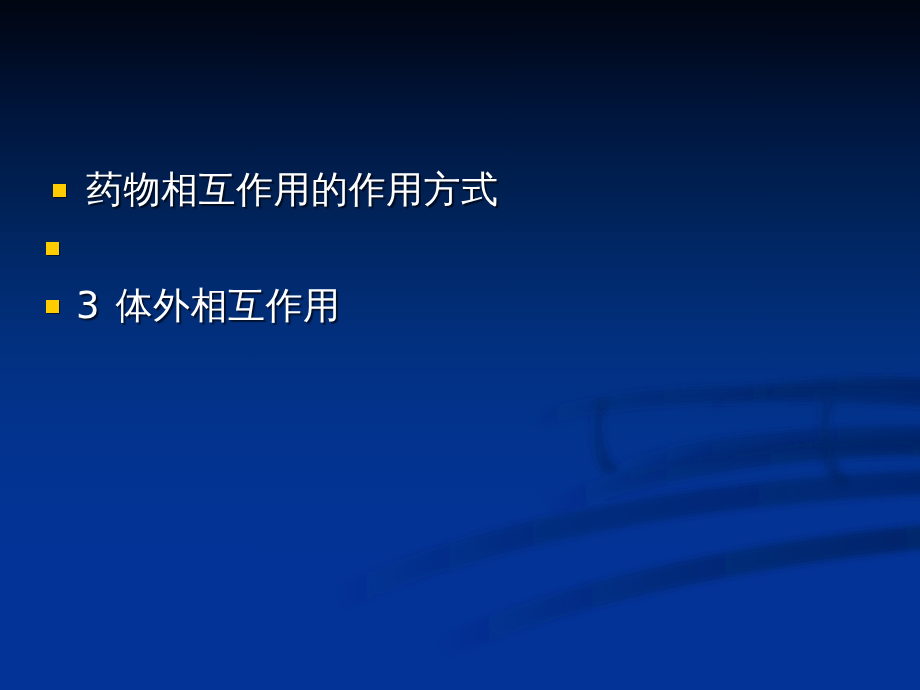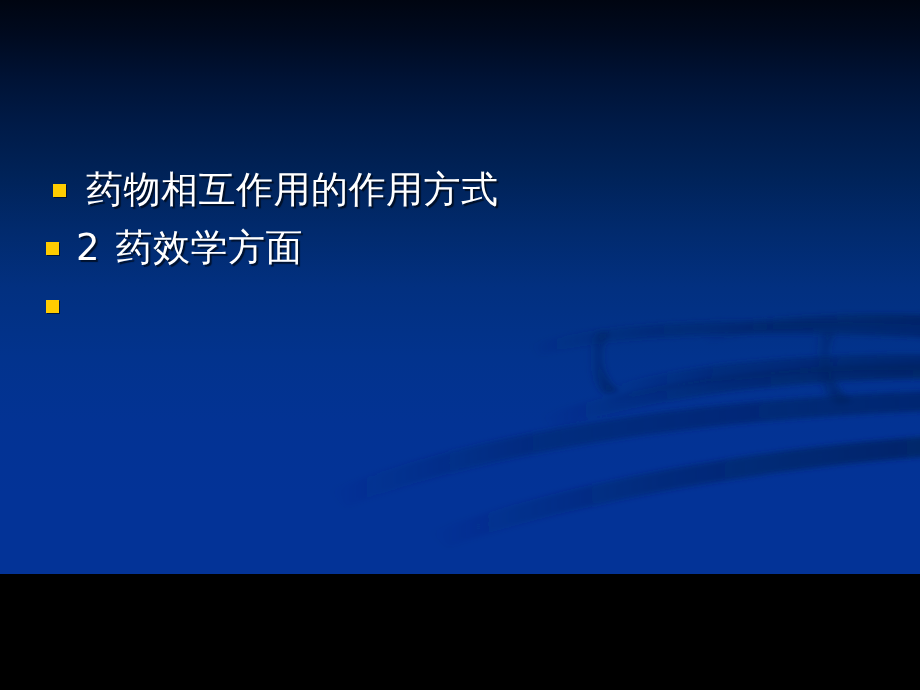--- a/index.html
+++ b/index.html
@@ -3,21 +3,21 @@
 <meta charset="utf-8">
 <style>
   html, body {
     margin: 0;
     padding: 0;
     background: #000000;
   }
   #slide {
     position: relative;
     width: 920px;
-    height: 574px;
+    height: 690px;
     overflow: hidden;
     font-family: "DejaVu Sans", "Liberation Sans", sans-serif;
     background: #033397;
   }
   
   #bg-gradient {
     position: absolute;
     inset: 0;
     background: linear-gradient(to bottom,
         #000511 0%,
@@ -134,23 +134,23 @@
     <ul class="bullet-list">
 
       <li class="bullet-item first">
         <span class="bullet-marker"></span>
         <span class="bullet-text">药物相互作用的作用方式</span>
       </li>
 
 
       <li class="bullet-item">
         <span class="bullet-marker"></span>
-        <span class="bullet-text"><span class="num">2</span><span class="gap"></span><span>药效学方面</span></span>
       </li>
 
       <li class="bullet-item">
         <span class="bullet-marker"></span>
+        <span class="bullet-text"><span class="num">3</span><span class="gap"></span><span>体外相互作用</span></span>
       </li>
 
     </ul>
   </div>
 
 </div>
 
 </body></html>

